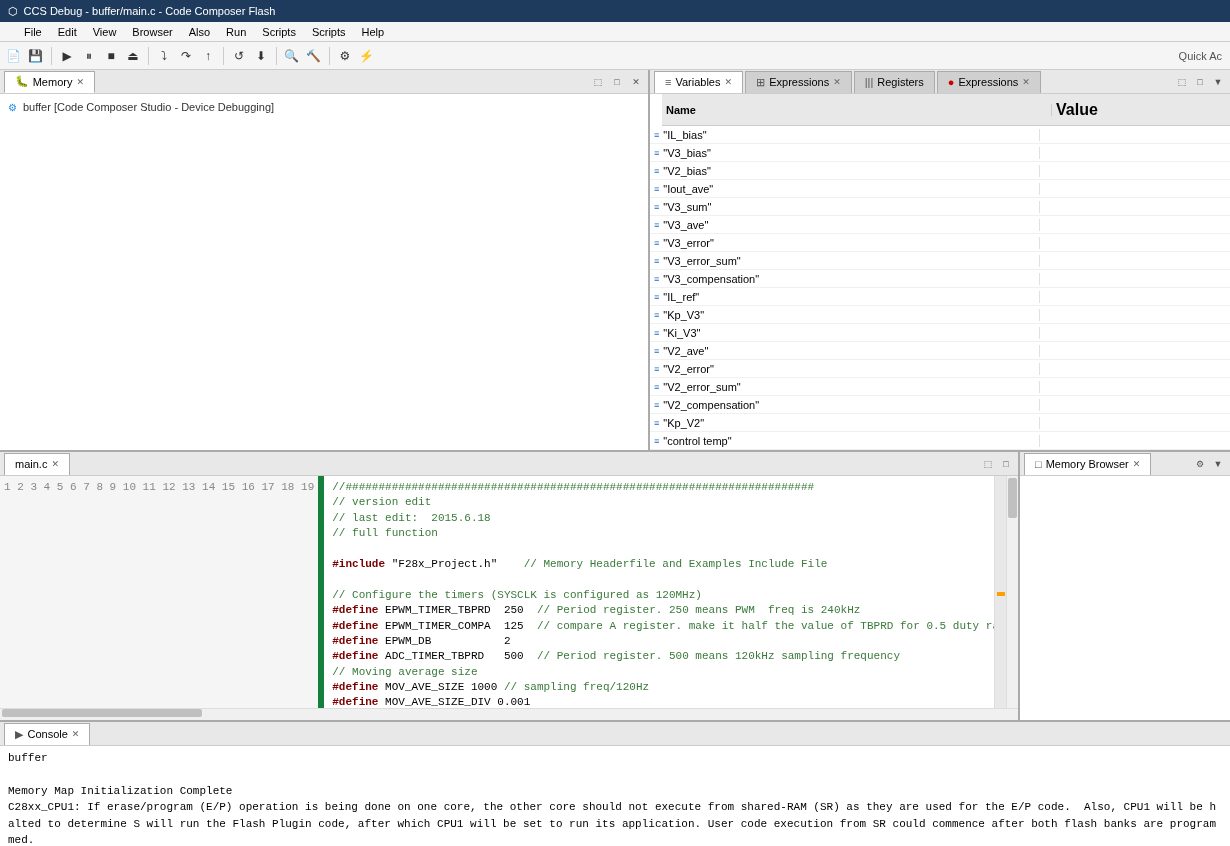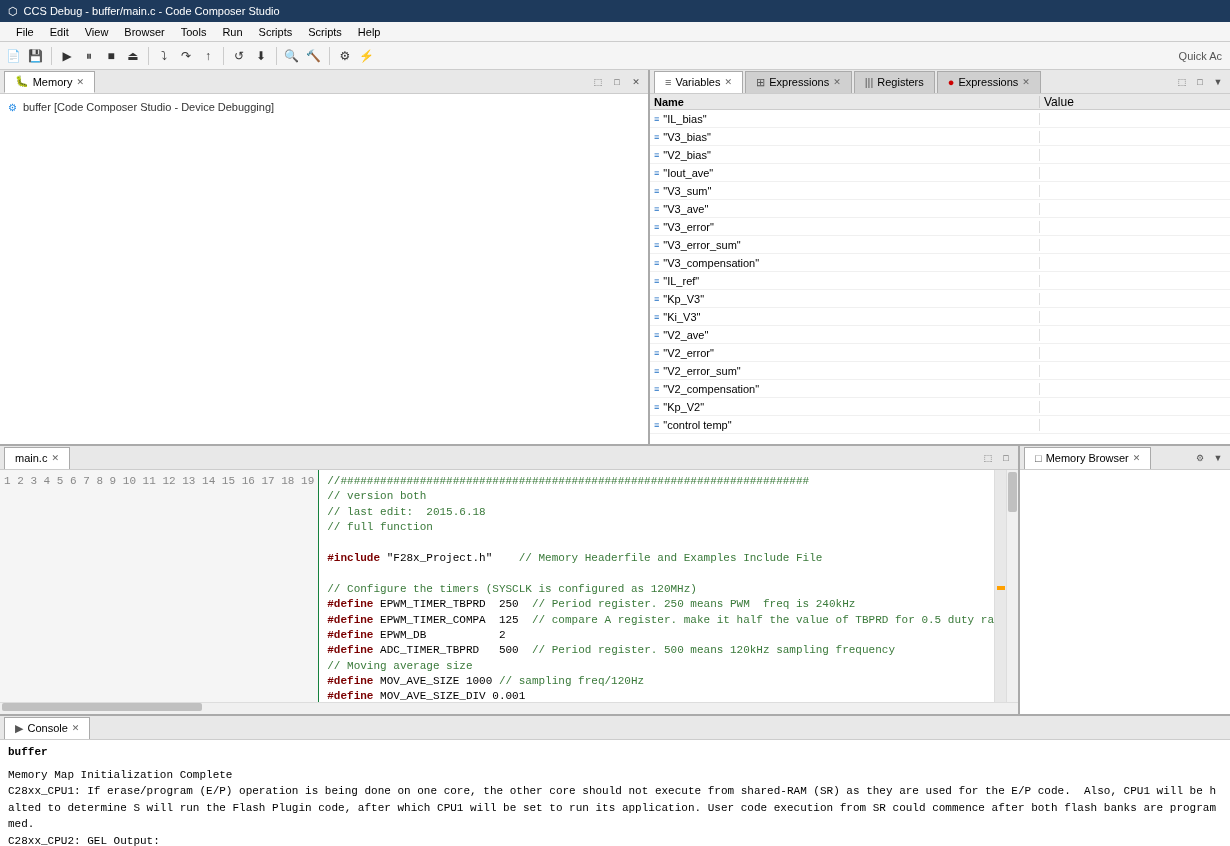--- a/index.html
+++ b/index.html
@@ -24,21 +24,21 @@
       font-size: 11px;
     }
 
     
     .menu-bar {
       background: #f5f5f5;
       height: 20px;
       display: flex;
       align-items: center;
       border-bottom: 1px solid #ccc;
-      padding: 0 8px;
+      padding: 0 16px;
     }
     .menu-item {
       padding: 2px 8px;
       font-size: 11px;
       cursor: pointer;
       color: #000;
     }
 
     
     .toolbar {
@@ -199,35 +199,36 @@
     }
     .var-content {
       flex: 1;
       background: #fff;
       overflow: auto;
     }
     .var-header {
       display: flex;
       background: #e8e8e8;
       border-bottom: 1px solid #ccc;
-      height: 16px;
-      align-items: center;
+      height: 32px;
+      align-items: center;
+      margin-left: 12px;
     }
     .var-col-name {
       width: 390px;
       padding: 0 4px;
       font-size: 11px;
       font-weight: bold;
       border-right: 1px solid #ccc;
     }
     .var-col-value {
       flex: 1;
       padding: 0 4px;
-      font-size: 12px;
-      font-weight: normal;
+      font-size: 16px;
+      font-weight: bold;
     }
     .var-row {
       display: flex;
       border-bottom: 1px solid #f0f0f0;
       height: 18px;
       align-items: center;
     }
     .var-name-cell {
       width: 390px;
       padding: 0 4px;
@@ -289,21 +290,21 @@
       gap: 4px;
     }
     .editor-content {
       flex: 1;
       background: #fff;
       overflow: hidden;
       display: flex;
     }
     .line-numbers {
       background: #f5f5f5;
-      border-right: 1px solid #15803d;
+      border-right: 6px solid #15803d;
       padding: 4px 4px;
       font-size: 11px;
       font-family: 'Courier New', monospace;
       color: #888;
       min-width: 28px;
       text-align: center;
       line-height: 1.4;
       user-select: none;
     }
     .code-area {
@@ -399,22 +400,22 @@
       flex: 1;
       background: #fff;
       padding: 4px 8px;
       font-family: 'Courier New', monospace;
       font-size: 11px;
       overflow: auto;
       line-height: 1.5;
       color: #000;
     }
     .console-title {
-      font-weight: bold;
-      margin-bottom: 6px;
+      font-weight: normal;
+      margin-bottom: 16px;
     }
     .console-line {
       white-space: pre-wrap;
       word-break: break-all;
     }
 
     
     ::-webkit-scrollbar { width: 10px; height: 10px; }
     ::-webkit-scrollbar-track { background: #f0f0f0; }
     ::-webkit-scrollbar-thumb { background: #c0c0c0; border-radius: 2px; }
@@ -443,29 +444,29 @@
       left: 1px;
       right: 1px;
       border-radius: 2px;
     }
   </style>
 </head>
 <body>
 
 <div class="title-bar">
   <span style="margin-right:6px;">⬡</span>
-  <span>CCS Debug - buffer/main.c - Code Composer Studio</span>
+  <span>CCS Debug - buffer/main.c - Code Composer Flash</span>
 </div>
 
 <div class="menu-bar">
   <span class="menu-item">File</span>
   <span class="menu-item">Edit</span>
   <span class="menu-item">View</span>
   <span class="menu-item">Browser</span>
-  <span class="menu-item">Tools</span>
+  <span class="menu-item">Also</span>
   <span class="menu-item">Run</span>
   <span class="menu-item">Scripts</span>
   <span class="menu-item">Scripts</span>
   <span class="menu-item">Help</span>
 </div>
 
 <div class="toolbar">
 
   <div class="toolbar-btn" title="New">📄</div>
   <div class="toolbar-btn" title="Save">💾</div>
@@ -715,21 +716,21 @@
 12
 13
 14
 15
 16
 17
 18
 19
 </div>
         <div class="code-area" id="code-area-div"><span class="comment">//#######################################################################</span>
-<span class="comment">// version both</span>
+<span class="comment">// version edit</span>
 <span class="comment">// last edit:  2015.6.18</span>
 <span class="comment">// full function</span>
 
 <span class="kw">#include</span> "F28x_Project.h"    <span class="comment">// Memory Headerfile and Examples Include File</span>
 
 <span class="comment">// Configure the timers (SYSCLK is configured as 120MHz)</span>
 <span class="kw">#define</span> EPWM_TIMER_TBPRD  250  <span class="comment">// Period register. 250 means PWM  freq is 240kHz</span>
 <span class="kw">#define</span> EPWM_TIMER_COMPA  125  <span class="comment">// compare A register. make it half the value of TBPRD for 0.5 duty ratio</span>
 <span class="kw">#define</span> EPWM_DB           2
 <span class="kw">#define</span> ADC_TIMER_TBPRD   500  <span class="comment">// Period register. 500 means 120kHz sampling frequency</span>

